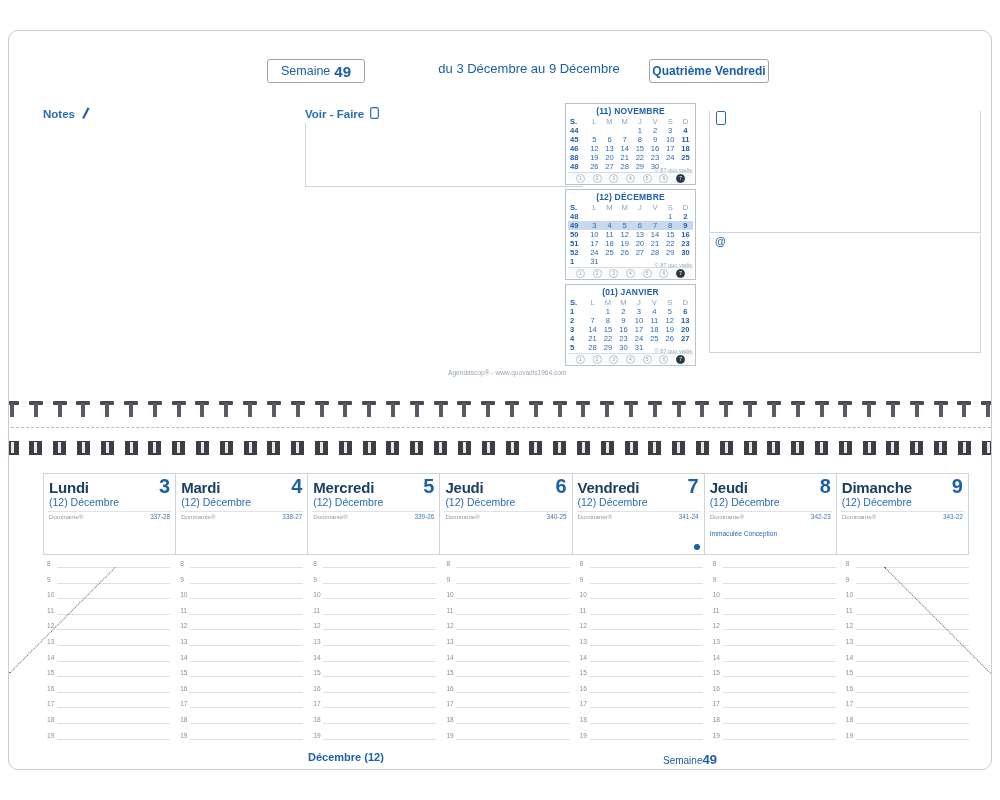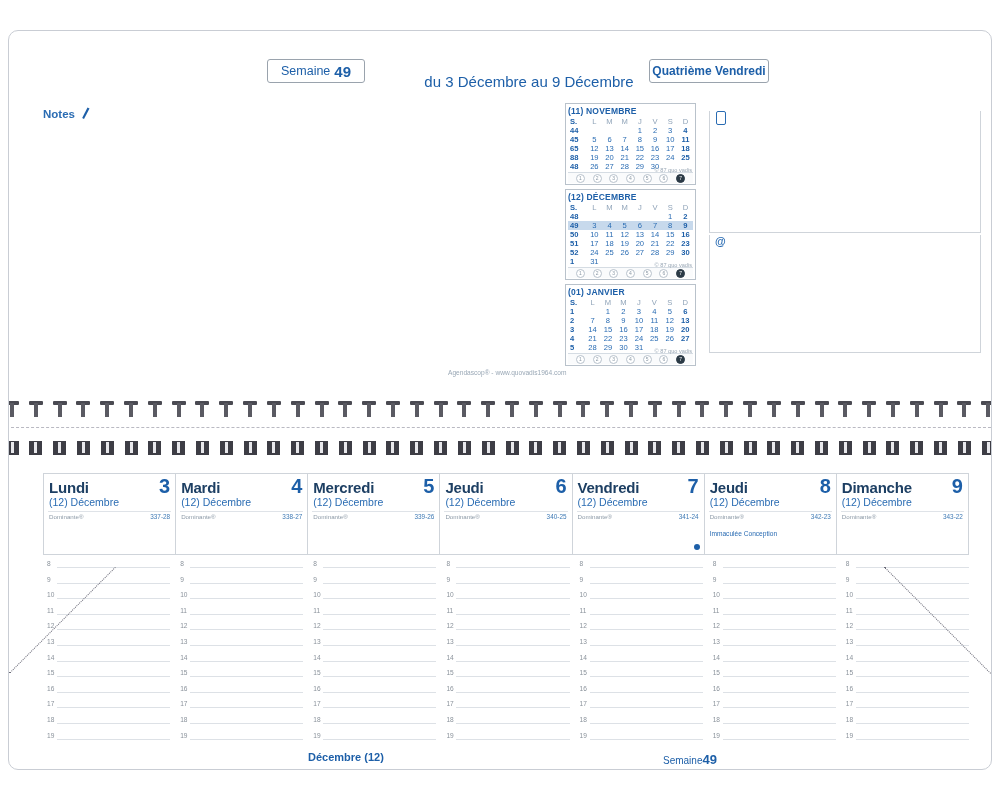--- a/index.html
+++ b/index.html
@@ -25,22 +25,22 @@
   
   .topbar{position:absolute;left:0;top:28px;width:984px;height:34px;}
   .wkbox{
     position:absolute;left:258px;top:0;width:96px;height:22px;
     border:1px solid #9aa3ad;border-radius:3px;background:#fff;
     display:flex;align-items:center;justify-content:center;gap:4px;
     color:#1d5fa8;font-size:13px;
   }
   .wkbox .lbl{font-size:12.5px;}
   .wkbox .num{font-size:15px;font-weight:bold;}
-  .range{position:absolute;left:380px;top:14px;width:280px;text-align:center;
-    color:#1d5fa8;font-size:15px;}
+  .range{position:absolute;left:380px;top:2px;width:280px;text-align:center;
+    color:#1d5fa8;font-size:13px;}
   .trim{
     position:absolute;left:640px;top:0;width:118px;height:22px;
     border:1px solid #9aa3ad;border-radius:3px;background:#fff;
     display:flex;align-items:center;justify-content:center;
     color:#1d5fa8;font-size:12px;font-weight:bold;
   }
 
   
   .upper{position:absolute;left:0;top:72px;width:984px;height:280px;}
 
@@ -52,21 +52,21 @@
     margin-top:3px;width:277px;height:64px;border:1px solid #cfd4da;
     border-top:none;background:#fff;box-sizing:border-box;
   }
 
   
   .minis{position:absolute;left:556px;top:0px;width:135px;}
   .mini{
     width:131px;border:1px solid #b9c2cb;background:#fff;box-sizing:border-box;
     margin-bottom:4px;padding:2px 2px 1px 2px;position:relative;
   }
-  .mini .mtitle{text-align:left;color:#1d5fa8;font-size:8.5px;font-weight:bold;letter-spacing:.2px;}
+  .mini .mtitle{text-align:center;color:#1d5fa8;font-size:8.5px;font-weight:bold;letter-spacing:.2px;}
   table.cal{border-collapse:collapse;width:100%;margin-top:1px;}
   table.cal td,table.cal th{
     font-size:7.6px;text-align:center;color:#2a6cb3;padding:0;height:8.6px;font-weight:normal;
   }
   table.cal th{color:#8fa3b8;font-weight:normal;}
   table.cal th.wk{color:#1d5fa8;font-weight:bold;text-align:left;padding-left:2px;}
   table.cal td.wk{color:#1d5fa8;font-weight:bold;text-align:left;padding-left:2px;}
   table.cal td.sun{font-weight:bold;color:#1d5fa8;}
   table.cal tr.hl td{background:#c7d9ec;}
   .quo{position:absolute;right:3px;bottom:11px;font-size:5.6px;color:#9aa8b6;}
@@ -140,20 +140,31 @@
       <div class="sechead">
         <span>Notes</span>
         <span class="pen">
           <svg width="9" height="13" viewBox="0 0 9 13">
               <path d="M6.5 0.5 L8.5 1.6 L3 12 L1.2 11 Z" fill="#1d5fa8"></path>
             </svg>
         </span>
       </div>
     </div>
 
+    <div class="voirfaire">
+      <div class="sechead">
+        <span>Voir - Faire</span>
+        <span class="pen">
+          <svg width="9" height="12" viewBox="0 0 9 12">
+              <rect x="0.7" y="0.7" width="7.6" height="10.6" rx="1.6" fill="none" stroke="#2a6cb3" stroke-width="1.2"></rect>
+            </svg>
+        </span>
+      </div>
+      <div class="vfbox"></div>
+    </div>
 
     <div class="minis">
 
       <div class="mini">
         <div class="mtitle">(11) NOVEMBRE</div>
         <table class="cal">
           <tbody>
               <tr>
             <th class="wk">S.</th>
             <th>L</th>
@@ -178,21 +189,21 @@
                 <td class="wk">45</td>
                 <td>5</td>
                 <td>6</td>
                 <td>7</td>
                 <td>8</td>
                 <td>9</td>
                 <td>10</td>
                 <td class="sun">11</td>
               </tr>
           <tr>
-                <td class="wk">65</td>
+                <td class="wk">46</td>
                 <td>12</td>
                 <td>13</td>
                 <td>14</td>
                 <td>15</td>
                 <td>16</td>
                 <td>17</td>
                 <td class="sun">18</td>
               </tr>
           <tr>
                 <td class="wk">88</td>

